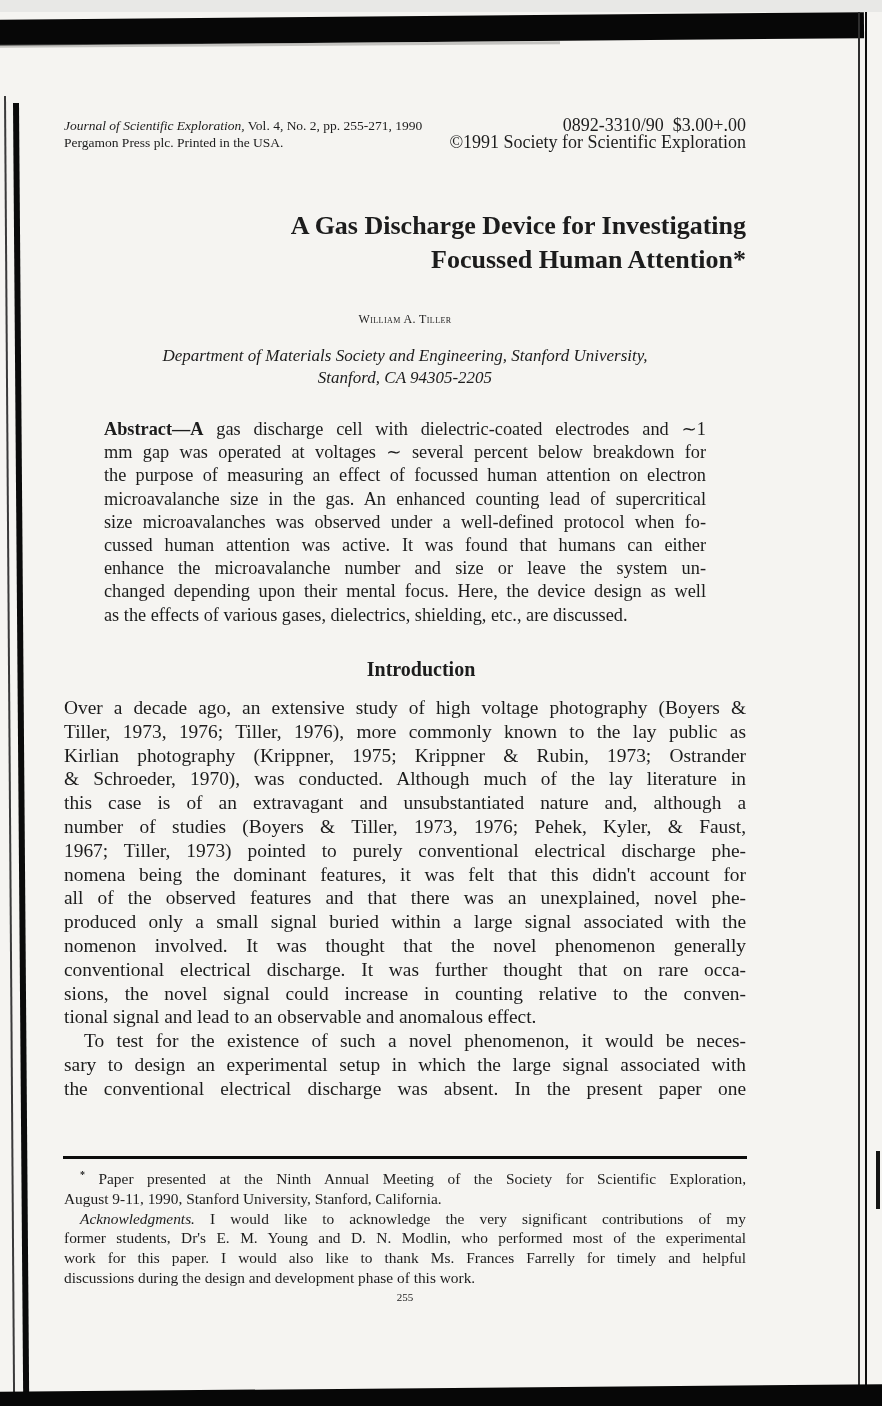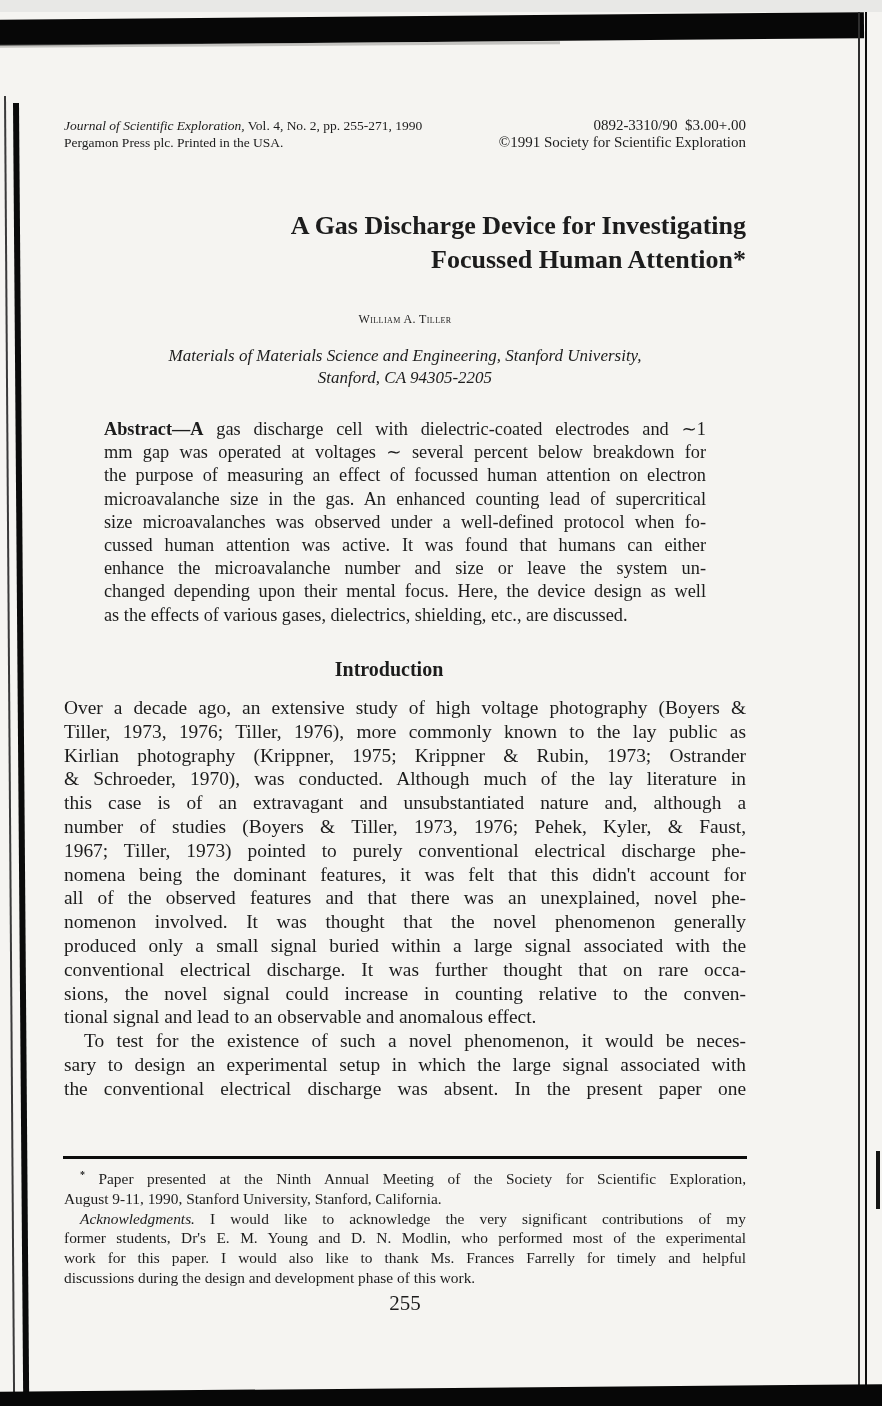--- a/index.html
+++ b/index.html
@@ -13,33 +13,33 @@
   
   .bar{background:#070707;}
   .vline{background:#111;}
   
   .jl{text-align:justify;text-align-last:justify;white-space:normal;}
   .ll{text-align:center;text-align-last:left;}
   .center{text-align:center;}
   .b{font-weight:bold;}
   .i{font-style:italic;}
   .header-left{left:64px;top:105px;width:420px;font-size:13.5px;line-height:17px;}
-  .header-right{left:445px;top:105px;width:301px;font-size:15px;line-height:17px;text-align:right;}
+  .header-right{left:445px;top:105px;width:301px;font-size:18px;line-height:17px;text-align:right;}
   .title{left:64px;top:197px;width:682px;font-size:26px;font-weight:bold;line-height:34px;text-align:right;}
   .author{left:64px;top:300px;width:682px;font-size:12px;font-variant:small-caps;letter-spacing:.4px;}
   .affil{left:64px;top:333px;width:682px;font-size:17px;font-style:italic;line-height:22px;}
   .abstract{left:104px;top:406px;width:602px;font-size:18.3px;line-height:23.2px;}
-  .intro-head{left:48px;top:646px;width:682px;font-size:20px;font-weight:bold;}
+  .intro-head{left:80px;top:646px;width:682px;font-size:20px;font-weight:bold;}
   .body-text{left:64px;top:684px;width:682px;font-size:19.4px;line-height:23.8px;}
   .indent1{padding-left:20px;}
   .fn-rule{left:63px;top:1144px;width:684px;height:3px;background:#0c0c0c;}
   .footnote{left:64px;top:1153px;width:682px;font-size:15.4px;line-height:19.8px;}
   .fn-ind{padding-left:16px;}
   .sup{font-size:10px;vertical-align:6px;font-weight:bold;}
-  .pagenum{left:64px;top:1279px;width:682px;font-size:21px;text-align:center;}
+  .pagenum{left:64px;top:1279px;width:682px;font-size:11px;text-align:center;}
 </style>
 </head>
 <body>
 
 <div class="page">
 
   <div class="abs bar" style="left:-6px;top:4px;width:870px;height:26px;transform:rotate(-0.5deg);"></div>
   <div class="abs" style="left:0;top:31px;width:560px;height:3px;background:#9a9a97;opacity:.55;transform:rotate(-0.35deg);"></div>
   <div class="abs" style="left:4px;top:84px;width:2px;height:1312px;background:#3a3a3a;transform:rotate(-0.4deg);transform-origin:top left;"></div>
   <div class="abs" style="left:13px;top:91px;width:6px;height:1295px;background:#0b0b0b;transform:rotate(-0.45deg);transform-origin:top left;"></div>
@@ -60,21 +60,21 @@
     <div>©1991 Society for Scientific Exploration</div>
   </div>
 
   <div class="abs title center">
     <div>A Gas Discharge Device for Investigating</div>
     <div>Focussed Human Attention*</div>
   </div>
 
   <div class="abs author center">William A. Tiller</div>
   <div class="abs affil center">
-    <div>Materials of Materials Science and Engineering, Stanford University,</div>
+    <div>Department of Materials Society and Engineering, Stanford University,</div>
     <div>Stanford, CA 94305-2205</div>
   </div>
 
   <div class="abs abstract">
     <div class="jl">
       <span class="b">Abstract—A</span><span> gas discharge cell with dielectric-coated electrodes and ∼1</span>
     </div>
     <div class="jl">mm gap was operated at voltages ∼ several percent below breakdown for</div>
     <div class="jl">the purpose of measuring an effect of focussed human attention on electron</div>
     <div class="jl">microavalanche size in the gas. An enhanced counting lead of supercritical</div>
@@ -90,22 +90,22 @@
   <div class="abs body-text">
     <div class="jl">Over a decade ago, an extensive study of high voltage photography (Boyers &amp;</div>
     <div class="jl">Tiller, 1973, 1976; Tiller, 1976), more commonly known to the lay public as</div>
     <div class="jl">Kirlian photography (Krippner, 1975; Krippner &amp; Rubin, 1973; Ostrander</div>
     <div class="jl">&amp; Schroeder, 1970), was conducted. Although much of the lay literature in</div>
     <div class="jl">this case is of an extravagant and unsubstantiated nature and, although a</div>
     <div class="jl">number of studies (Boyers &amp; Tiller, 1973, 1976; Pehek, Kyler, &amp; Faust,</div>
     <div class="jl">1967; Tiller, 1973) pointed to purely conventional electrical discharge phe-</div>
     <div class="jl">nomena being the dominant features, it was felt that this didn't account for</div>
     <div class="jl">all of the observed features and that there was an unexplained, novel phe-</div>
+    <div class="jl">produced only a small signal buried within a large signal associated with the</div>
     <div class="jl">nomenon involved. It was thought that the novel phenomenon generally</div>
-    <div class="jl">produced only a small signal buried within a large signal associated with the</div>
     <div class="jl">conventional electrical discharge. It was further thought that on rare occa-</div>
     <div class="jl">sions, the novel signal could increase in counting relative to the conven-</div>
     <div class="ll">tional signal and lead to an observable and anomalous effect.</div>
     <div class="jl indent1">To test for the existence of such a novel phenomenon, it would be neces-</div>
     <div class="jl">sary to design an experimental setup in which the large signal associated with</div>
     <div class="jl">the conventional electrical discharge was absent. In the present paper one</div>
   </div>
 
   <div class="abs fn-rule"></div>
   <div class="abs footnote">

